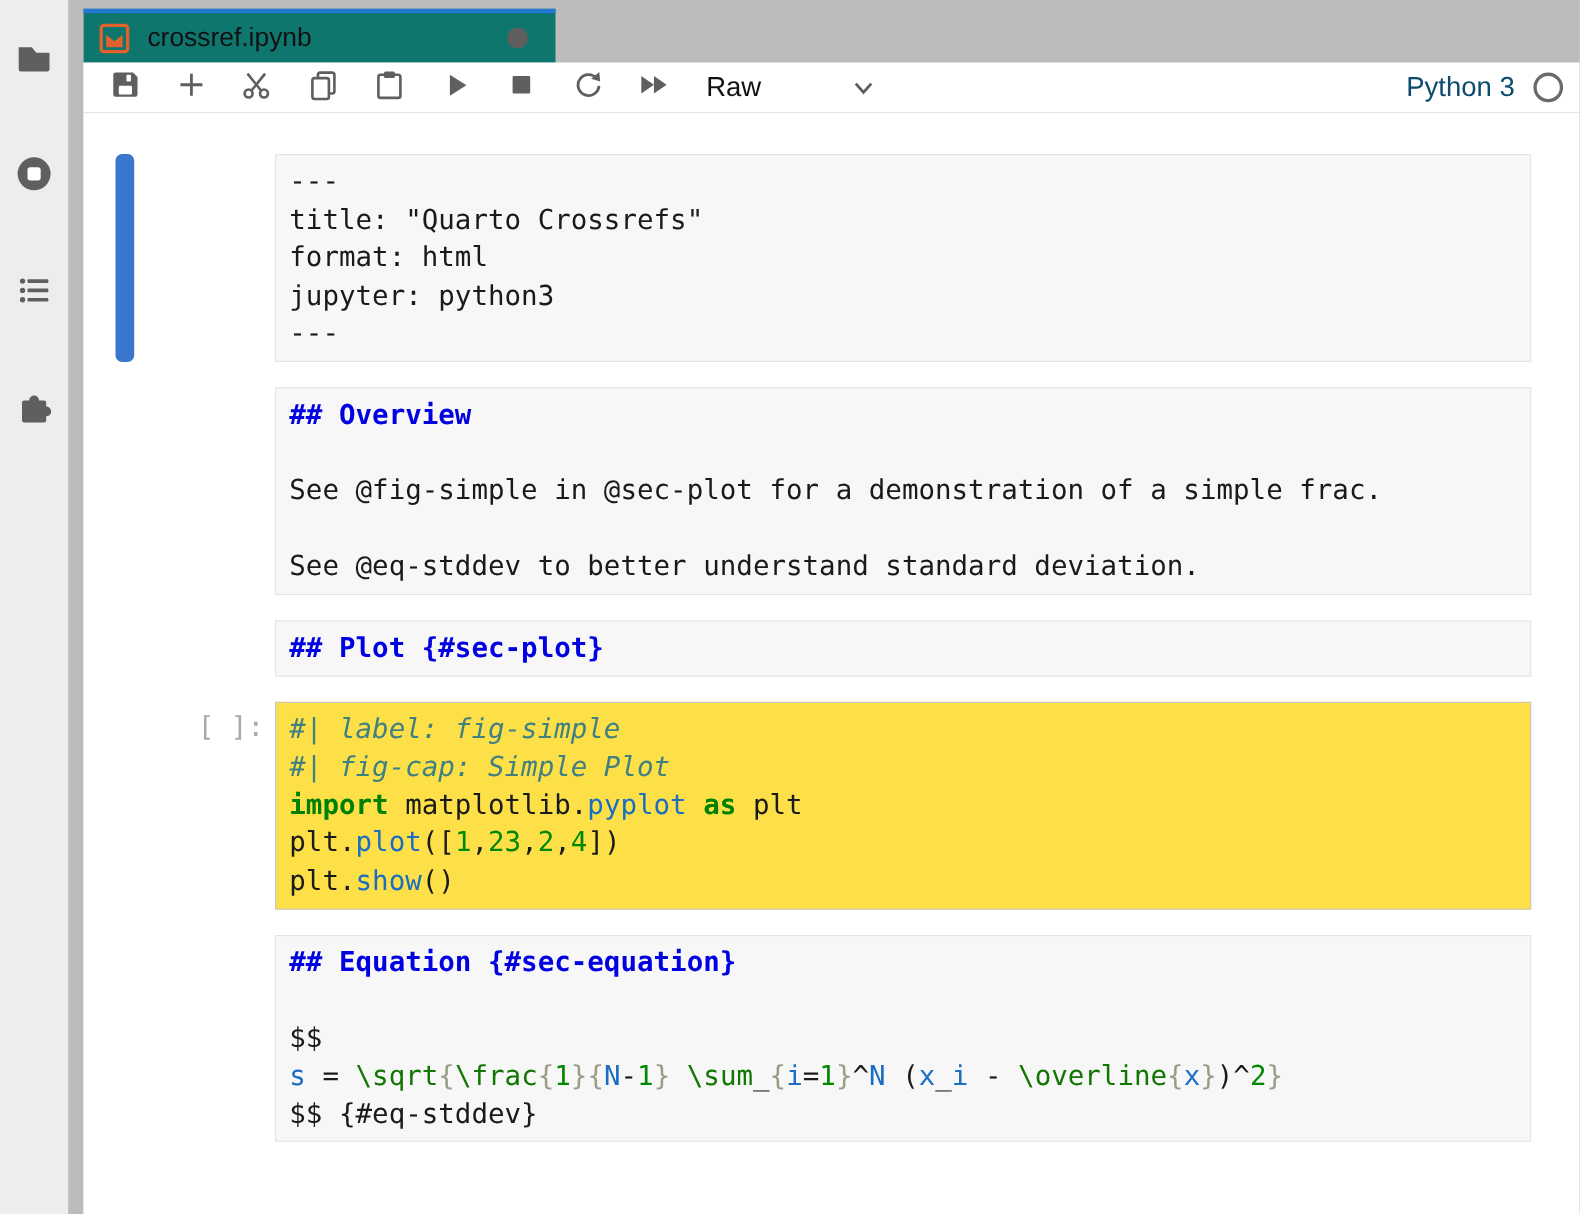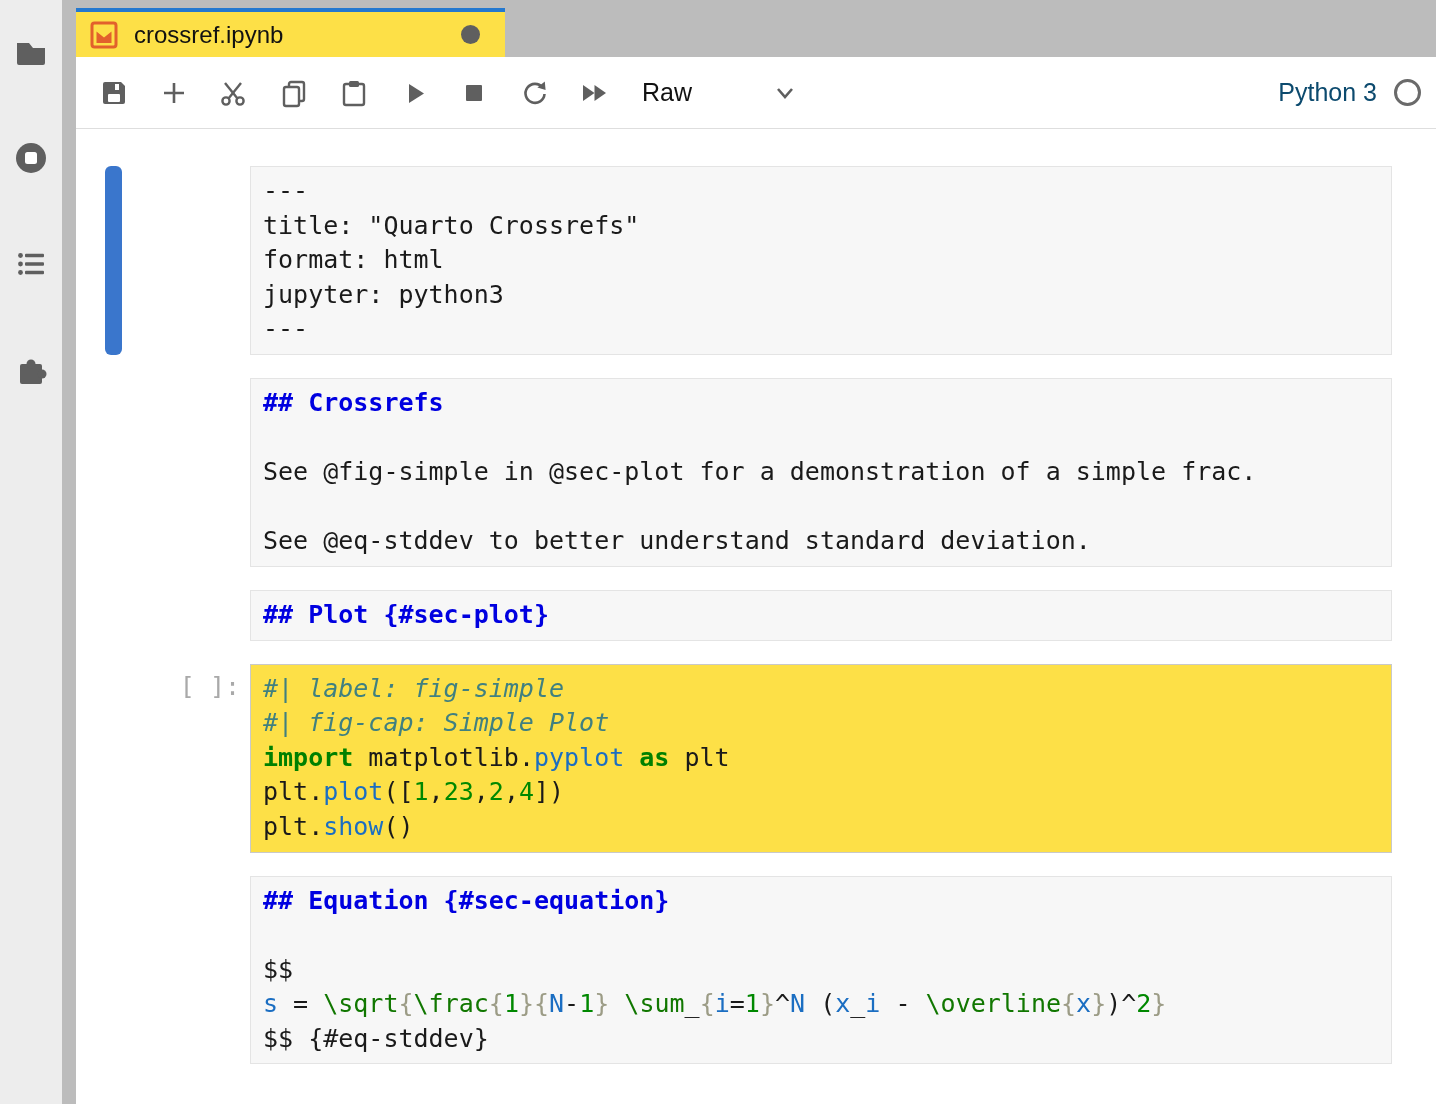--- a/index.html
+++ b/index.html
@@ -8,30 +8,30 @@
   .shell { position:relative; width:1436px; height:1104px; display:flex; }
 
   
   .sidebar { width:62px; height:100%; background:#ededed; flex:none; position:relative; }
   .sb-icon { position:absolute; left:13px; width:36px; height:36px; }
 
   
   .main { flex:1; display:flex; flex-direction:column; padding-left:14px; min-width:0; }
 
   .tabbar { height:57px; flex:none; display:flex; }
-  .tab { width:429px; margin-top:8px; background:#fde047; border-top:4px solid #2478cf;
+  .tab { width:429px; margin-top:8px; background:#0f766e; border-top:4px solid #2478cf;
          display:flex; align-items:center; padding-left:13px; }
   .nb-icon { width:30px; height:30px; flex:none; }
   .tab-label { font-size:24px; color:#111; margin-left:15px; }
   .dirty-dot { width:19px; height:19px; border-radius:50%; background:#5f5f5f;
                margin-left:auto; margin-right:25px; }
 
   .panel { flex:1; background:#ffffff; display:flex; flex-direction:column; min-height:0; }
 
-  .toolbar { height:72px; flex:none; display:flex; align-items:center;
+  .toolbar { height:46px; flex:none; display:flex; 
              padding-left:16px; border-bottom:1px solid #dedede; background:#fff; }
   .tb-btn { width:44px; height:40px; margin-right:16px; display:flex;
             align-items:center; justify-content:center; background:none; border:none; }
   .tb-btn svg { width:32px; height:32px; }
   .tb-sel { display:flex; align-items:center; margin-left:10px; font-size:25px; color:#111; }
   .tb-sel .chev { margin-left:80px; width:26px; height:26px; }
   .tb-right { margin-left:auto; display:flex; align-items:center; padding-right:15px;
               font-size:25px; color:#0c4a6e; }
   .kernel-circle { width:27px; height:27px; border:3px solid #6a6a6a; border-radius:50%;
                    margin-left:17px; }
@@ -186,21 +186,21 @@
               <div class="line"><span class="tok-p">title: "Quarto Crossrefs"</span></div>
               <div class="line"><span class="tok-p">format: html</span></div>
               <div class="line"><span class="tok-p">jupyter: python3</span></div>
               <div class="line"><span class="tok-p">---</span></div>
             </div>
           </div>
           <div class="cell">
             <div class="collapser"></div>
             <div class="prompt"></div>
             <div class="editor editor-md">
-              <div class="line"><span class="tok-hdr">## Crossrefs</span></div>
+              <div class="line"><span class="tok-hdr">## Overview</span></div>
               <div class="line"></div>
               <div class="line"><span class="tok-p">See @fig-simple in @sec-plot for a demonstration of a simple frac.</span></div>
               <div class="line"></div>
               <div class="line"><span class="tok-p">See @eq-stddev to better understand standard deviation.</span></div>
             </div>
           </div>
           <div class="cell">
             <div class="collapser"></div>
             <div class="prompt"></div>
             <div class="editor editor-md">

